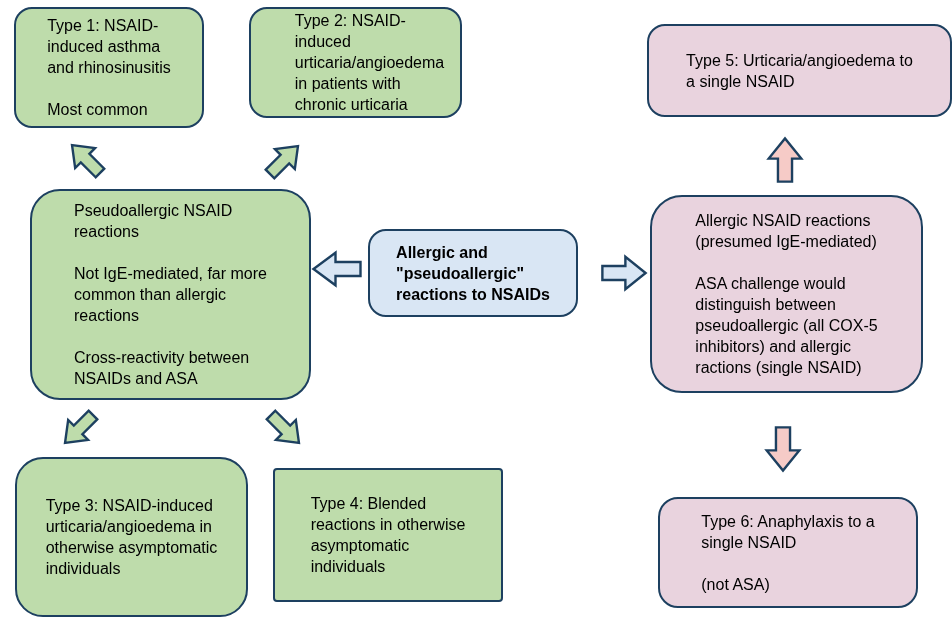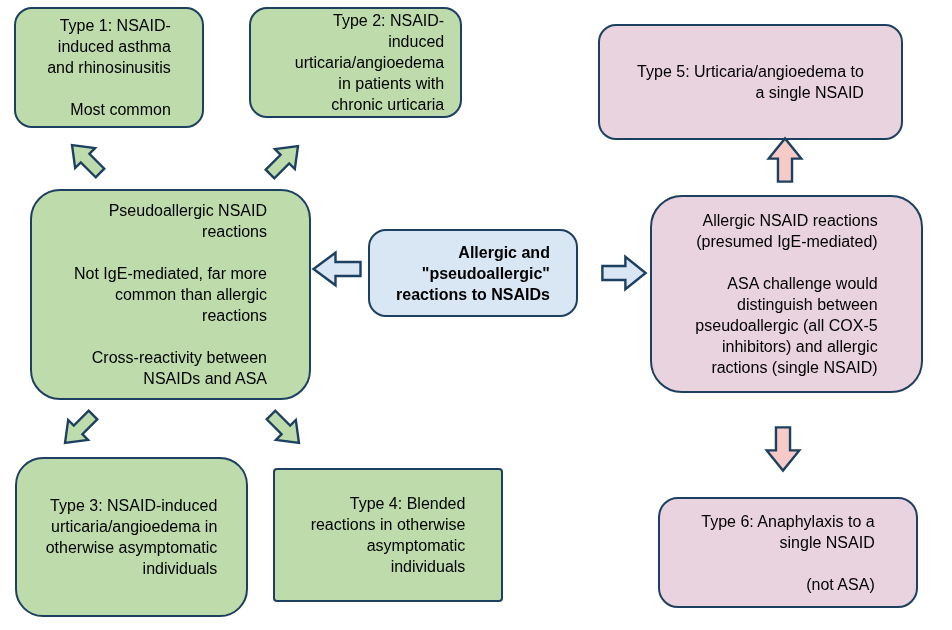--- a/index.html
+++ b/index.html
@@ -16,21 +16,21 @@
     font-family: "Liberation Sans", sans-serif;
     color: #000000;
   }
   .box {
     position: absolute;
     box-sizing: border-box;
     border: 2.4px solid #1d4060;
     display: flex;
     align-items: center;
     justify-content: center;
-    text-align: right;
+    text-align: left;
     padding: 4px 8px;
   }
   .box-text {
     white-space: pre-line;
     font-size: 16px;
     line-height: 21px;
   }
   .green { background: #bedcab; }
   .pink  { background: #e9d3de; }
   .blue  { background: #d9e6f4; }
@@ -106,21 +106,21 @@
     <div class="box-text">Allergic NSAID reactions
 (presumed IgE-mediated)
 
 ASA challenge would
 distinguish between
 pseudoallergic (all COX-5
 inhibitors) and allergic
 ractions (single NSAID)</div>
   </div>
 
-  <div class="box pink" style="left:598px; top:24px; width:305px; height:116px; border-radius:18px;">
+  <div class="box pink" style="left:647px; top:24px; width:305px; height:93px; border-radius:18px;">
     <div class="box-text">Type 5: Urticaria/angioedema to
 a single NSAID</div>
   </div>
 
   <div class="box pink" style="left:658px; top:497px; width:260px; height:111px; border-radius:20px;">
     <div class="box-text">Type 6: Anaphylaxis to a
 single NSAID
 
 (not ASA)</div>
   </div>

